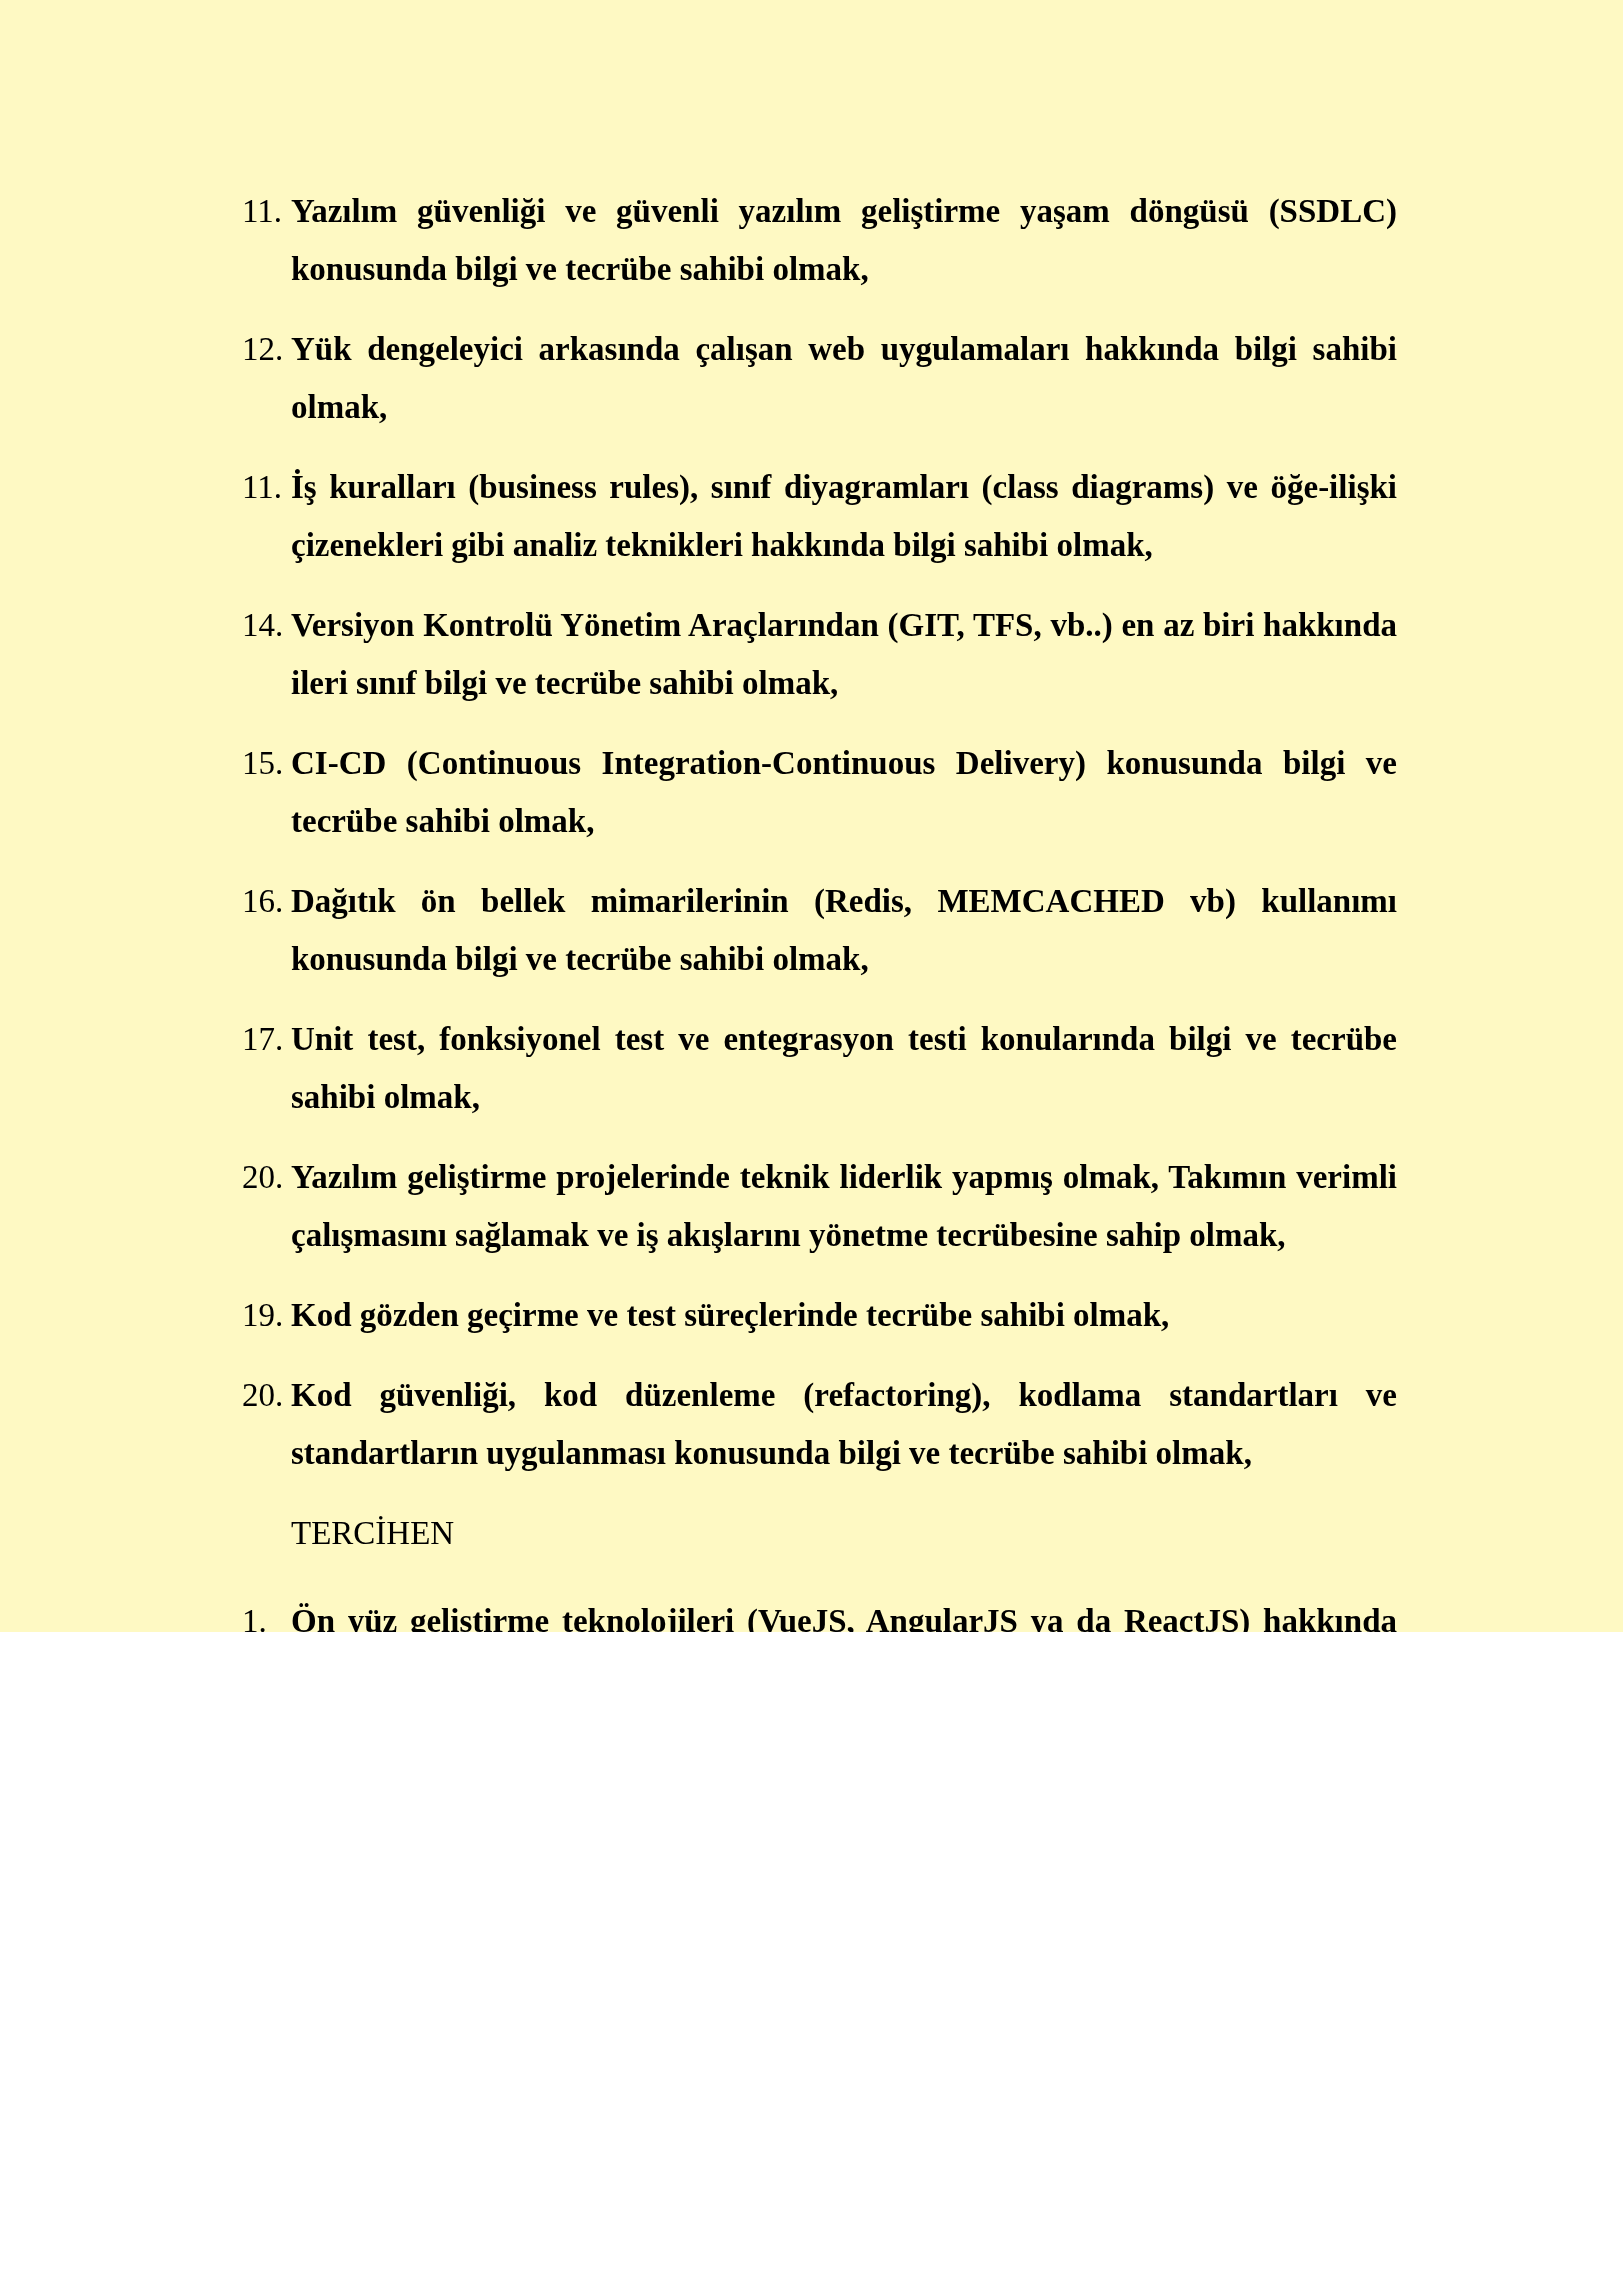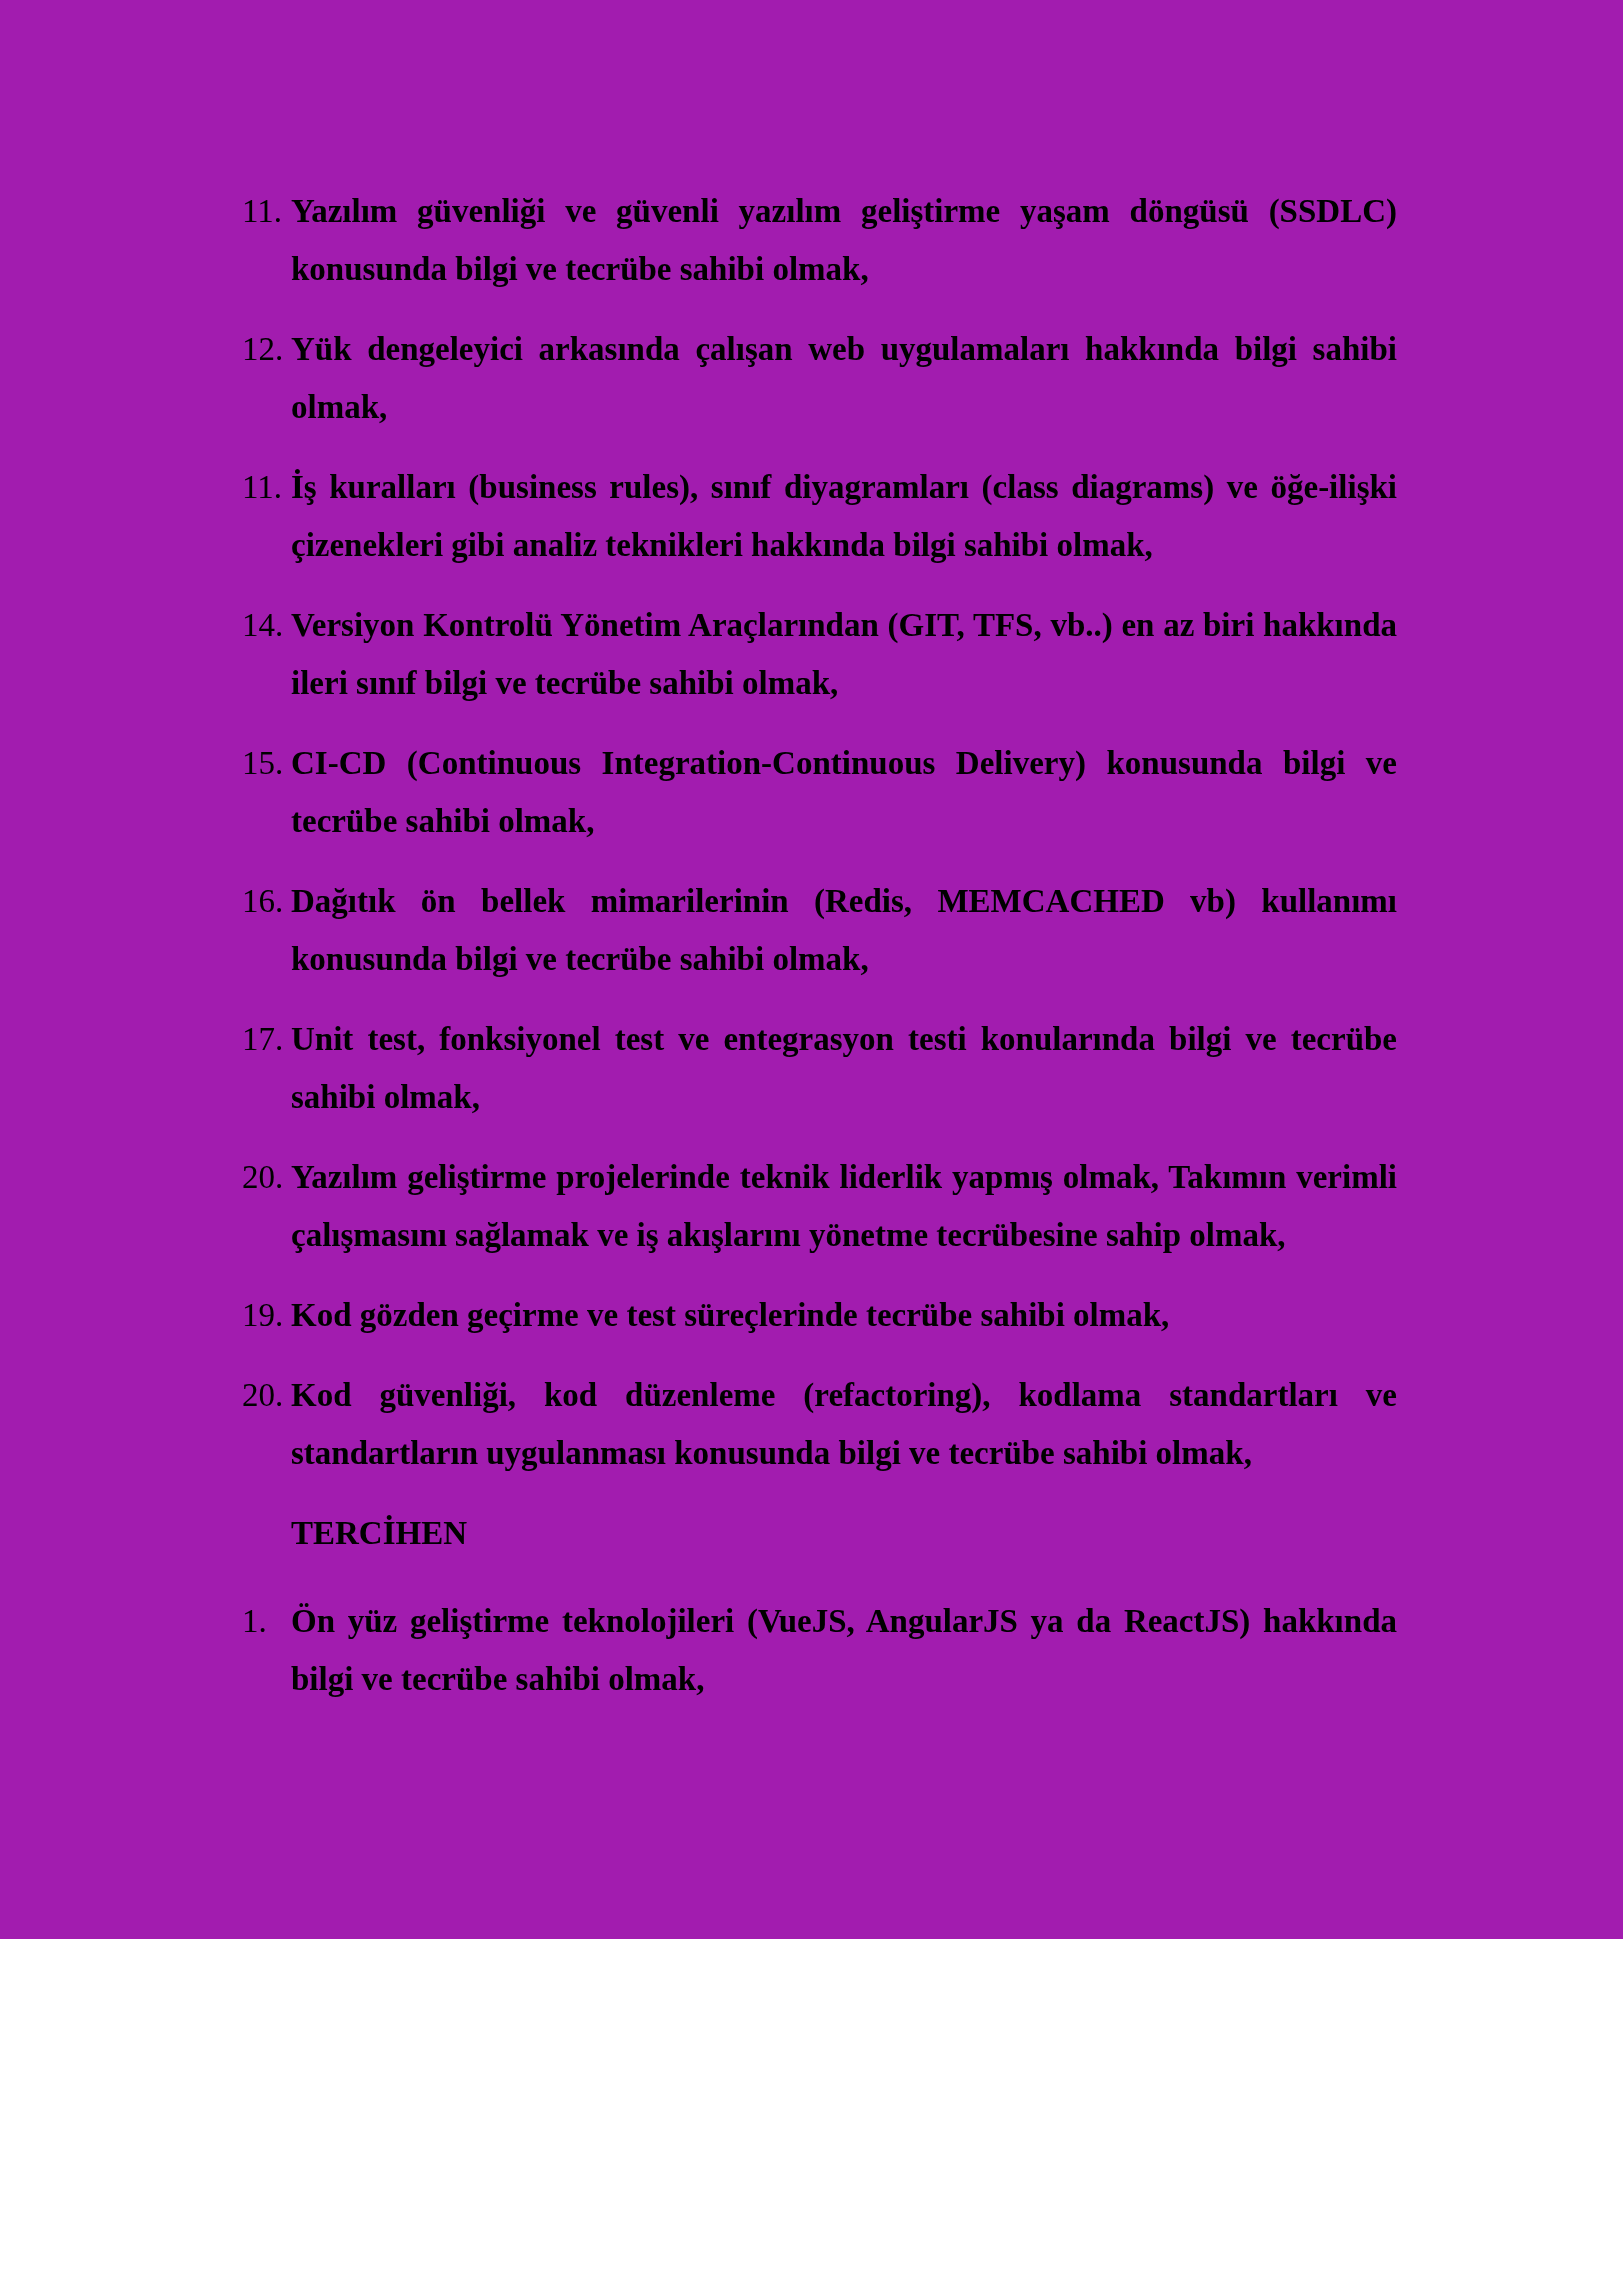--- a/index.html
+++ b/index.html
@@ -1,21 +1,21 @@
 <!DOCTYPE html>
 <html lang="tr" style="font-size:10.5px"><head>
 <meta charset="utf-8">
 <style>
   * { box-sizing: border-box; }
   html, body { margin: 0; padding: 0; background: #ffffff; }
   .page {
     position: relative;
     width: 1623px;
-    height: 1939px;
-    background: #a21caf;
+    height: 1632px;
+    background: #fef9c3;
     color: #000000;
     font-family: "Liberation Serif", "DejaVu Serif", serif;
     font-size: 33px;
     overflow: hidden;
   }
   .content {
     position: absolute;
     left: 242px;
     top: 182px;
     width: 1155px;
@@ -29,21 +29,21 @@
     flex: 0 0 49px;
     text-align: left;
   }
   .item .txt {
     flex: 1 1 auto;
     text-align: justify;
     text-justify: inter-word;
     font-weight: bold;
   }
   .section-heading {
-    font-weight: 700;
+    font-weight: 400;
     line-height: 58px;
     margin: 0 0 30px 49px;
   }
   .page-number {
     position: absolute;
     top: 2125px;
     right: 194px;
     font-family: "Liberation Sans", "DejaVu Sans", sans-serif;
     font-size: 28px;
     line-height: 1;

